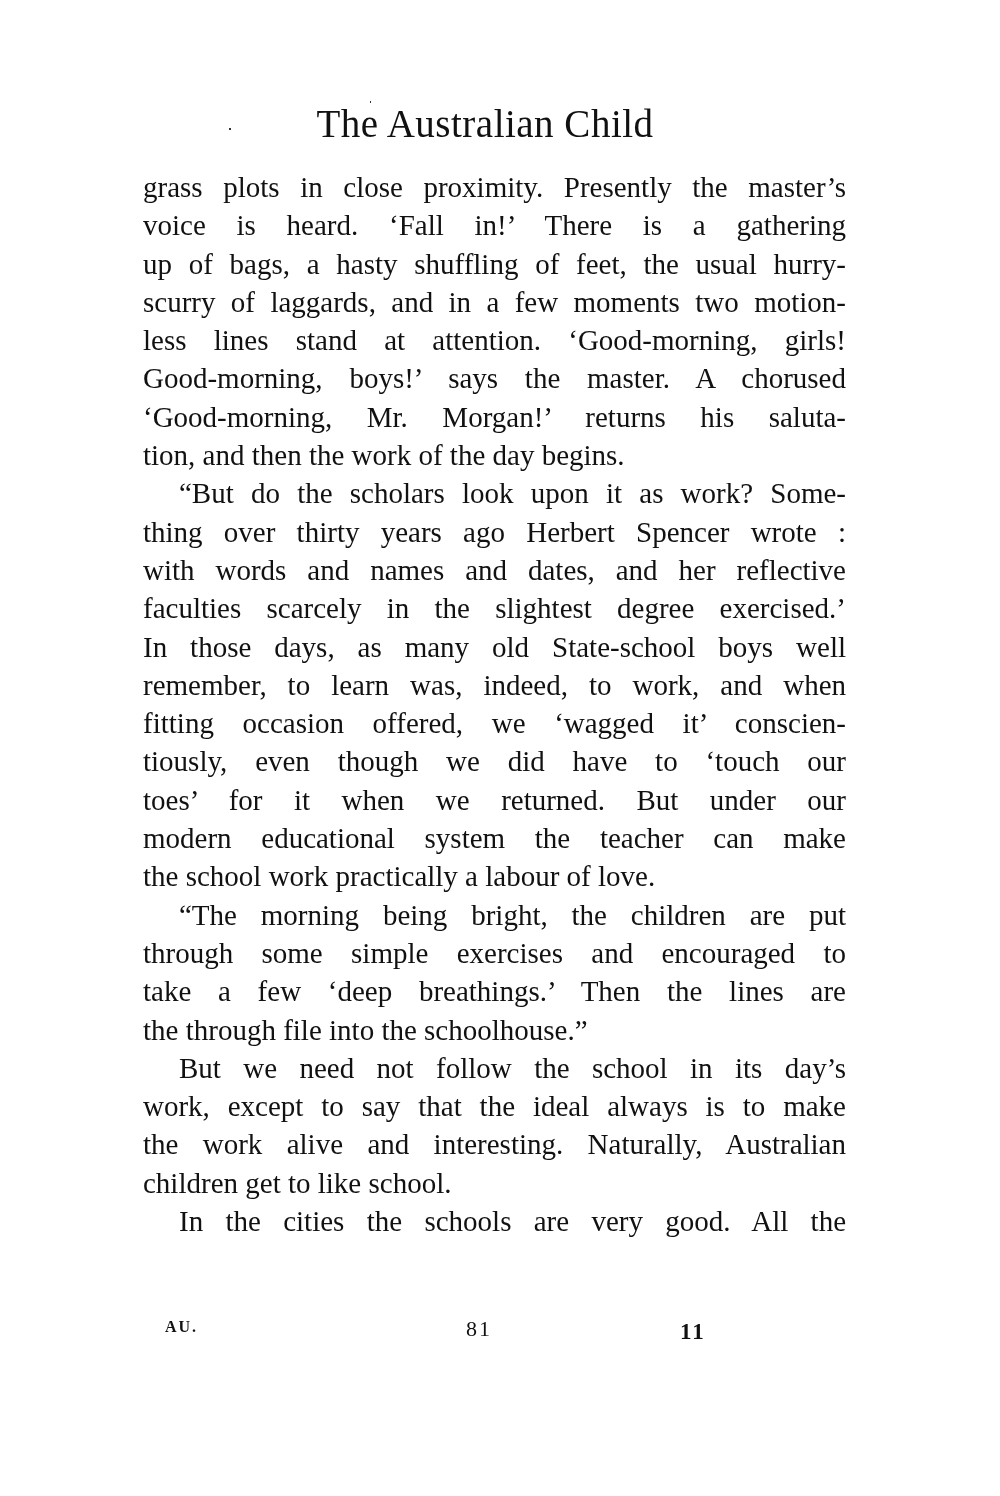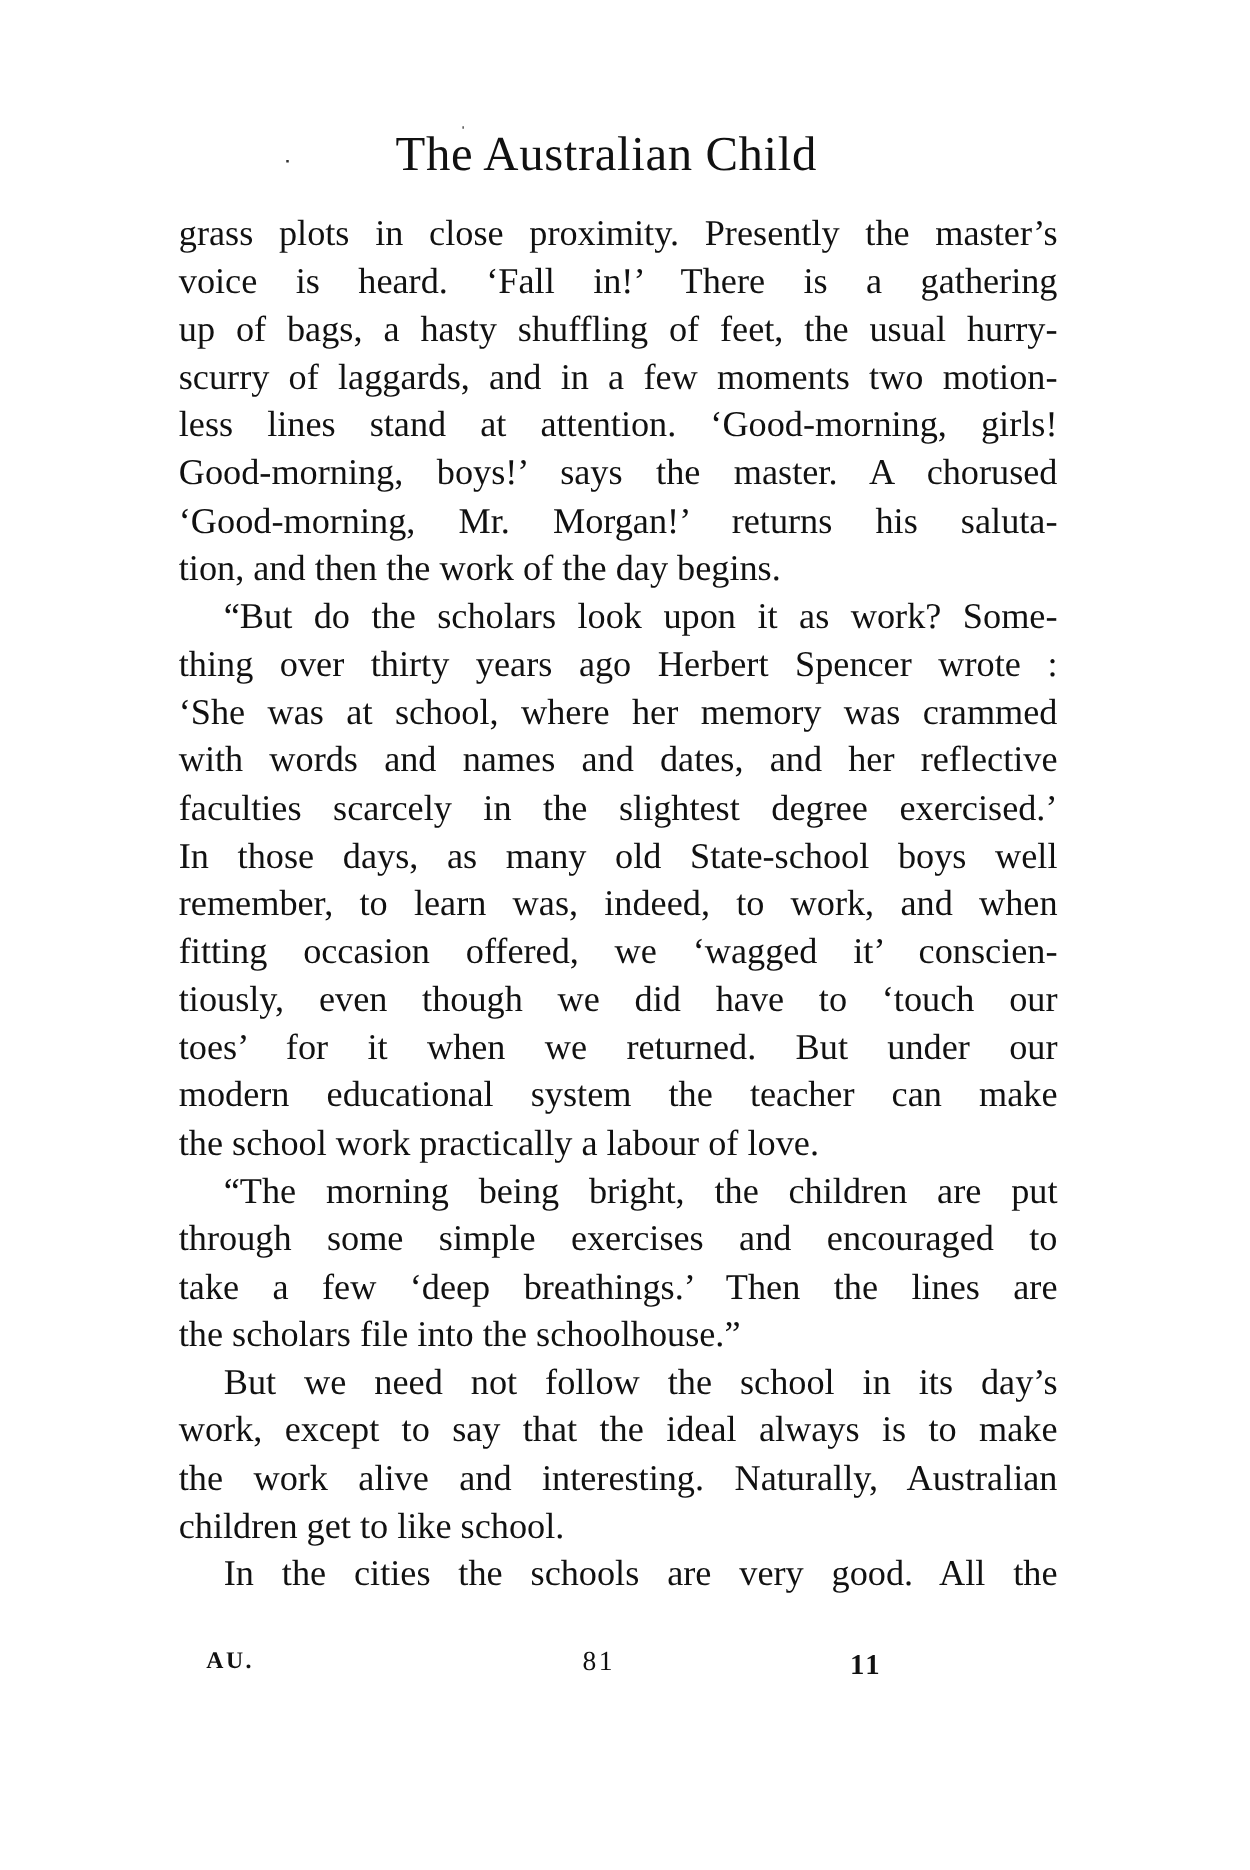--- a/index.html
+++ b/index.html
@@ -58,21 +58,21 @@
       left: 0;
       width: 1000px;
       height: 30px;
       font-size: 22px;
     }
     .footer .sig {
       position: absolute;
       left: 165px;
       font-weight: bold;
       letter-spacing: 2px;
-      font-size: 19px;
+      font-size: 16px;
       top: 2px;
     }
     .footer .folio {
       position: absolute;
       left: 452px;
       letter-spacing: 2px;
       margin-left: 14px;
     }
     .footer .sheet {
       position: absolute;
@@ -103,34 +103,33 @@
       <div class="line">grass plots in close proximity.  Presently the master’s</div>
       <div class="line">voice is heard.  ‘Fall in!’  There is a gathering</div>
       <div class="line">up of bags, a hasty shuffling of feet, the usual hurry-</div>
       <div class="line">scurry of laggards, and in a few moments two motion-</div>
       <div class="line">less lines stand at attention.  ‘Good-morning, girls!</div>
       <div class="line">Good-morning, boys!’ says the master.  A chorused</div>
       <div class="line">‘Good-morning, Mr. Morgan!’ returns his saluta-</div>
       <div class="line last">tion, and then the work of the day begins.</div>
       <div class="line indent">“But do the scholars look upon it as work?  Some-</div>
       <div class="line">thing over thirty years ago Herbert Spencer wrote :</div>
-      <div class="line">‘She was at school, where her memory was crammed</div>
       <div class="line">with words and names and dates, and her reflective</div>
       <div class="line">faculties scarcely in the slightest degree exercised.’</div>
       <div class="line">In those days, as many old State-school boys well</div>
       <div class="line">remember, to learn was, indeed, to work, and when</div>
       <div class="line">fitting occasion offered, we ‘wagged it’ conscien-</div>
       <div class="line">tiously, even though we did have to ‘touch our</div>
       <div class="line">toes’ for it when we returned.  But under our</div>
       <div class="line">modern educational system the teacher can make</div>
       <div class="line last">the school work practically a labour of love.</div>
       <div class="line indent">“The morning being bright, the children are put</div>
       <div class="line">through some simple exercises and encouraged to</div>
       <div class="line">take a few ‘deep breathings.’  Then the lines are</div>
-      <div class="line last">the scholars file into the schoolhouse.”</div>
+      <div class="line last">the through file into the schoolhouse.”</div>
       <div class="line indent">But we need not follow the school in its day’s</div>
       <div class="line">work, except to say that the ideal always is to make</div>
       <div class="line">the work alive and interesting.  Naturally, Australian</div>
       <div class="line last">children get to like school.</div>
       <div class="line indent">In the cities the schools are very good.  All the</div>
     </div>
 
   <div class="footer">
     <span class="sig">AU.</span>
     <span class="folio">81</span>

